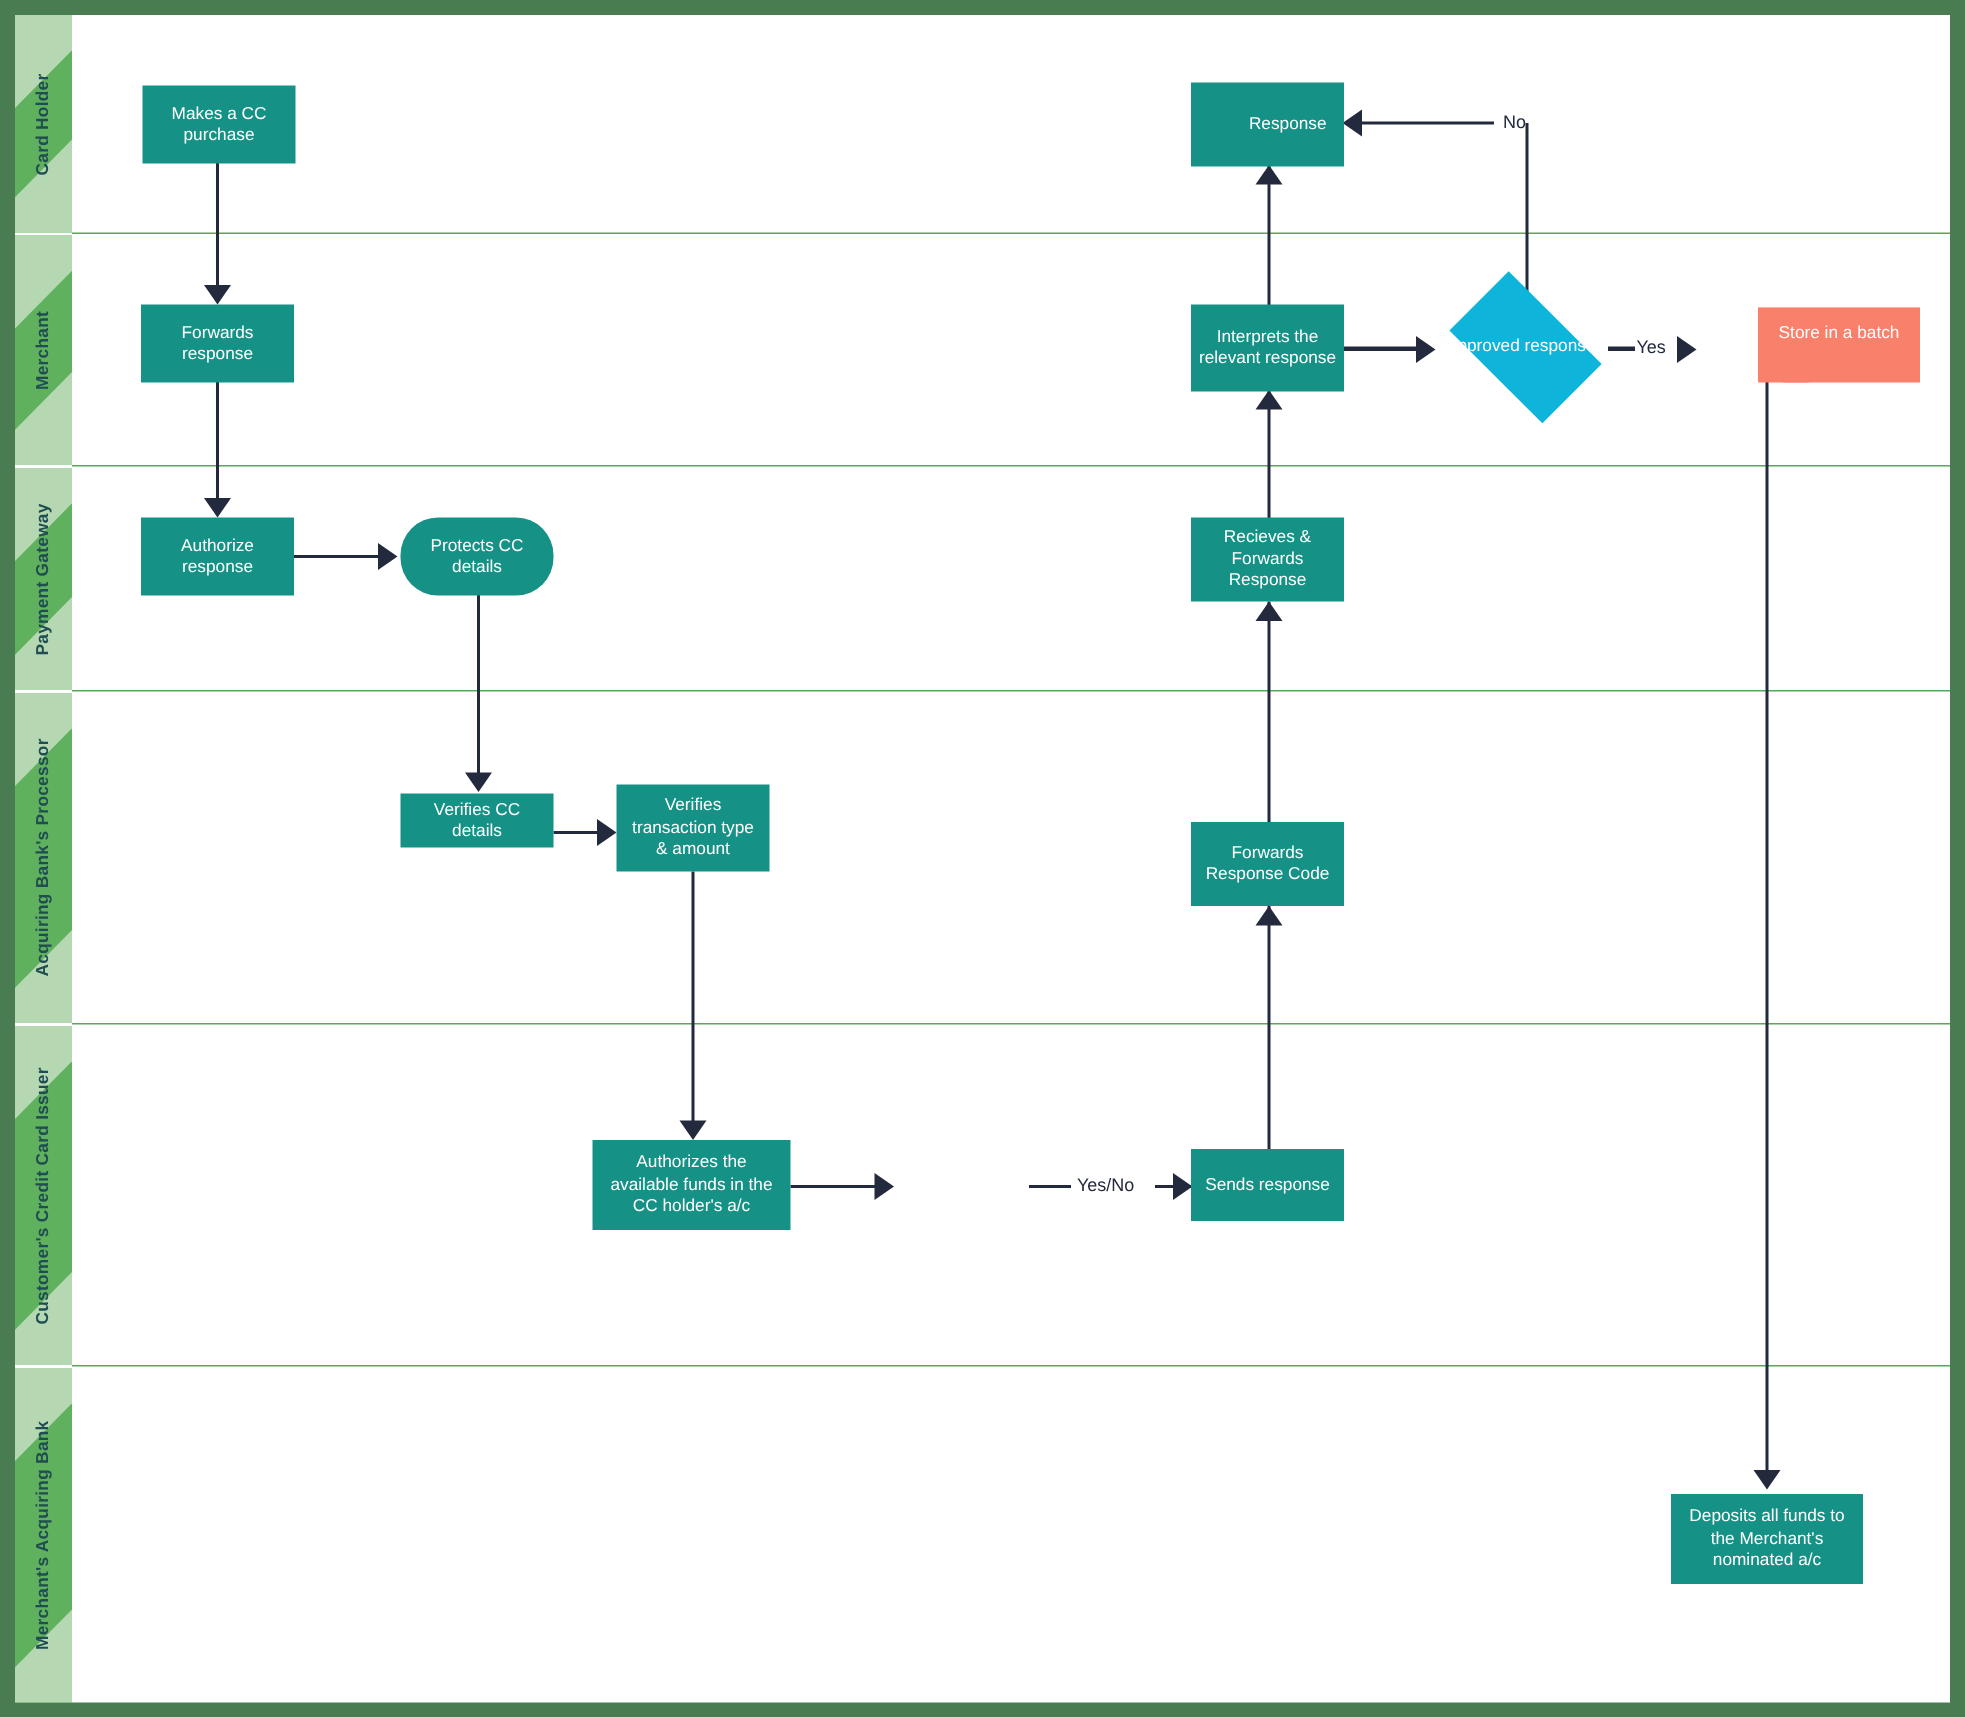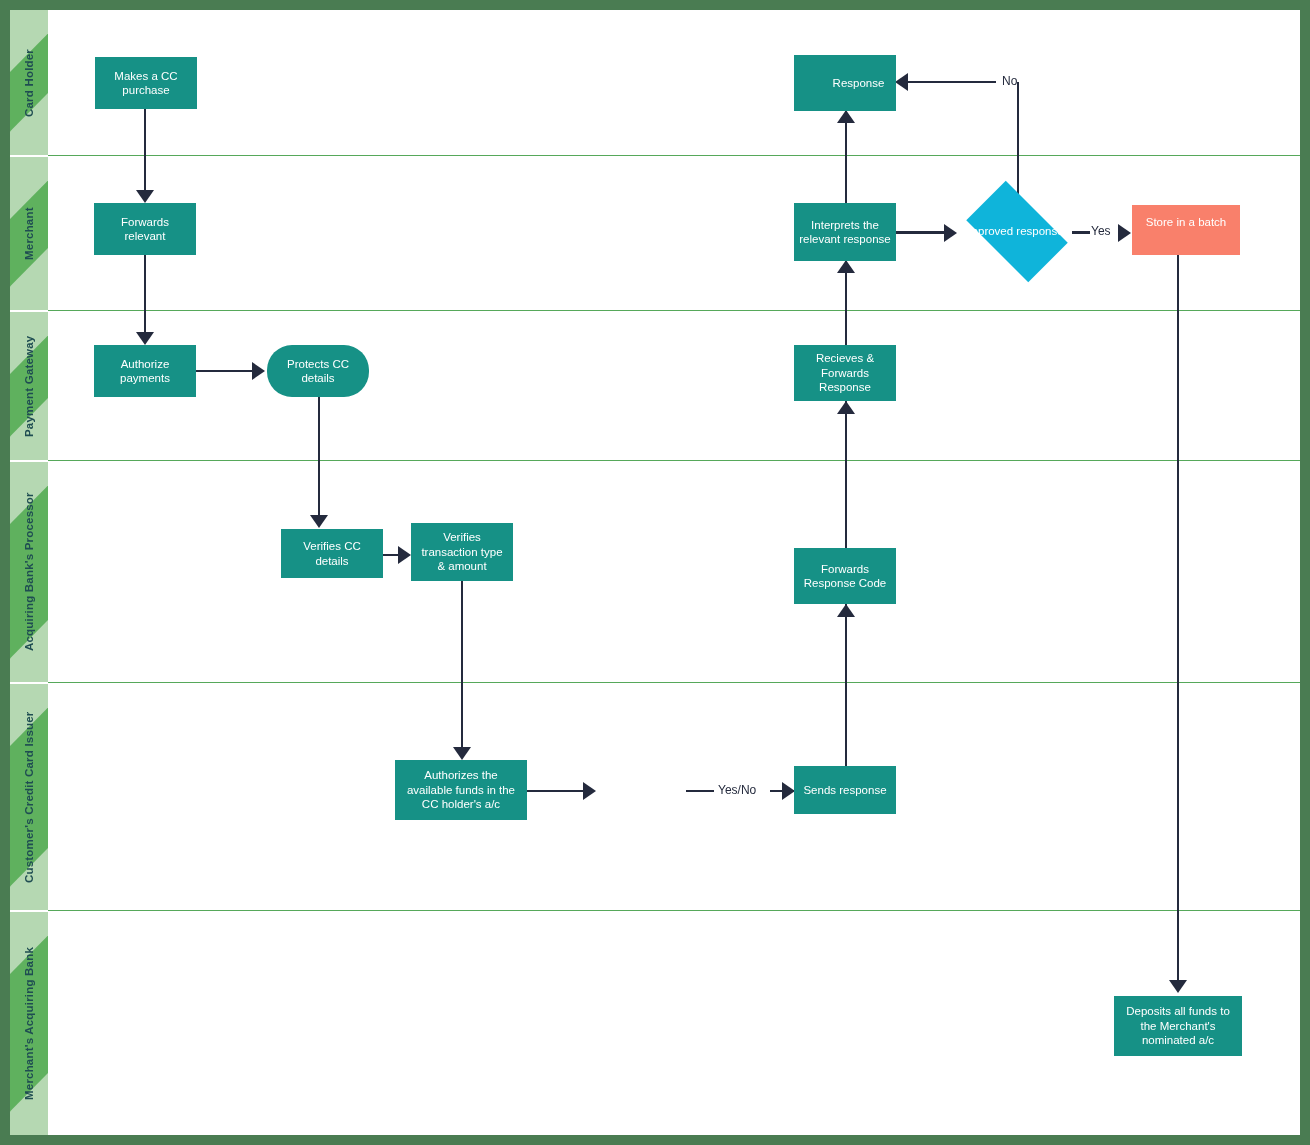--- a/index.html
+++ b/index.html
@@ -298,52 +298,52 @@
 
   <div class="node process" style="left:95px; top:57px; width:102px; height:52px;">
     <span>Makes a CC purchase</span>
   </div>
 
   <div class="node process" style="left:794px; top:55px; width:102px; height:56px;padding-left:32px;">
     <span>Response</span>
   </div>
 
   <div class="node process" style="left:94px; top:203px; width:102px; height:52px;">
-    <span>Forwards relevant</span>
+    <span>Forwards response</span>
   </div>
 
   <div class="node process" style="left:794px; top:203px; width:102px; height:58px;">
     <span>Interprets the relevant response</span>
   </div>
 
   <div class="node decision" style="left:955px; top:192px; width:124px; height:79px;">
     <div class="dia-shape"></div>
     <span class="dia-label">Approved response?</span>
   </div>
 
-  <div class="node document" style="left:1132px; top:205px; width:108px; height:50px;">
+  <div class="node document" style="left:1172px; top:205px; width:108px; height:50px;">
     <svg class="doc-shape" viewBox="0 0 108 50" preserveAspectRatio="none">
       <path d="M0,0 L108,0 L108,41 C 87,57 74,30 54,41 C 34,52 21,57 0,41 Z" fill="#f9806b"></path>
     </svg>
     <span style="position:relative; z-index:1; margin-bottom:6px;">Store in a batch</span>
   </div>
 
   <div class="node process" style="left:94px; top:345px; width:102px; height:52px;">
-    <span>Authorize payments</span>
+    <span>Authorize response</span>
   </div>
 
   <div class="node process" style="left:267px; top:345px; width:102px; height:52px;border-radius:25px;">
     <span>Protects CC details</span>
   </div>
 
   <div class="node process" style="left:794px; top:345px; width:102px; height:56px;">
     <span>Recieves &amp; Forwards Response</span>
   </div>
 
-  <div class="node process" style="left:281px; top:529px; width:102px; height:49px;">
+  <div class="node process" style="left:267px; top:529px; width:102px; height:36px;">
     <span>Verifies CC details</span>
   </div>
 
   <div class="node process" style="left:411px; top:523px; width:102px; height:58px;">
     <span>Verifies transaction type &amp; amount</span>
   </div>
 
   <div class="node process" style="left:794px; top:548px; width:102px; height:56px;">
     <span>Forwards Response Code</span>
   </div>

